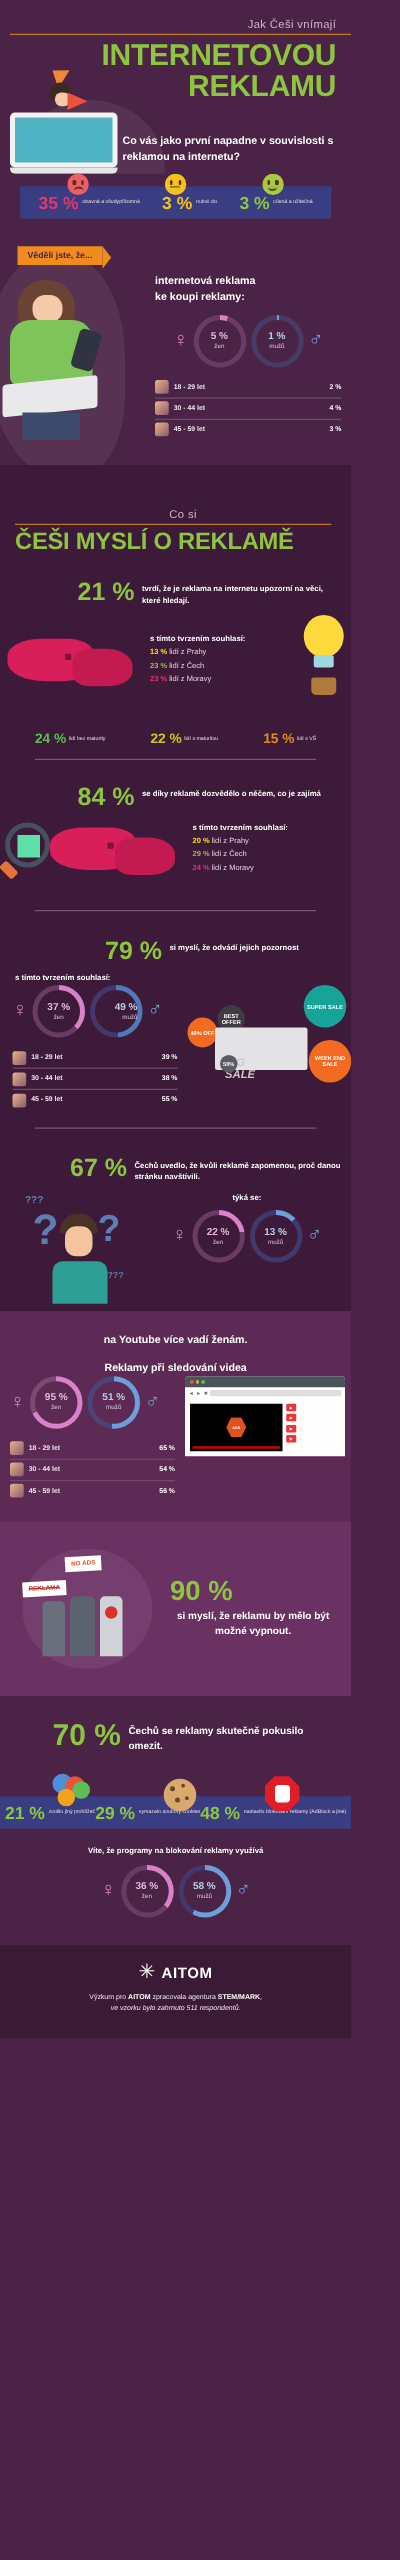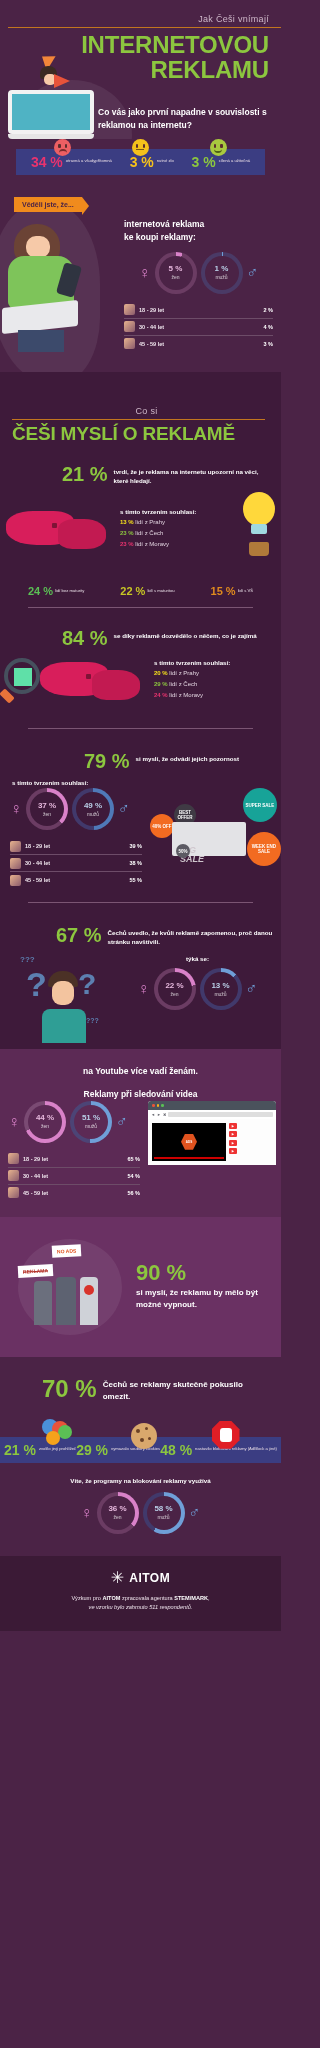--- a/index.html
+++ b/index.html
@@ -119,21 +119,21 @@
   .sidevid { display: flex; flex-direction: column; gap: 2.5px; flex: 1; }
   .sv { display: flex; gap: 2px; align-items: center; }
   .svthumb { width: 8px; height: 6px; background: #e33; border-radius: 1px;
              display:flex;align-items:center;justify-content:center;color:#fff;font-size:3px; }
   .svlines { flex: 1; }
   .svline { height: 1.3px; background: #dcdcdc; margin-bottom: 1px; border-radius: 1px; }
 
   
   .ninety { background: #6a3163; padding: 14px 12px; display: flex; align-items: center; gap: 8px; }
   .ninetynum { font-size: 22px; font-weight: bold; color: #8cc63f; line-height: 1; }
-  .ninetytxt { font-size: 8px; font-weight: bold; line-height: 1.5; margin-top: 3px; }
+  .ninetytxt { font-size: 8px; font-weight: bold; line-height: 1.5; margin-top: 3px; text-align: center; }
 
   
   .bband { background: #3b3d82; display: flex; justify-content: space-around;
            padding: 6px 4px; align-items: center; }
 
   
   .footer { background: #3b1a36; padding: 14px 10px 18px; text-align: center; }
   .logo { display: flex; align-items: center; justify-content: center; gap: 5px; }
   .logotext { font-size: 12px; font-weight: bold; letter-spacing: .5px; }
   .foottxt { font-size: 5.6px; line-height: 1.7; margin-top: 8px; color: #efe4ed; }
@@ -188,21 +188,21 @@
       </div>
       <div class="face" style="background:#a9c93f;">
         <span class="eye l"></span>
           <span class="eye r"></span>
         <span class="mouth" style="border-bottom:2px solid #4e5f18;border-radius:50%/0 0 100% 100%;"></span>
       </div>
     </div>
 
     <div class="band">
       <div class="bandcell">
-        <span class="bandnum" style="color:#e8336e;">34 %</span>
+        <span class="bandnum" style="color:#e8336e;">35 %</span>
         <span class="bandlbl">otravná a všudypřítomná</span>
       </div>
       <div class="bandcell">
         <span class="bandnum" style="color:#f5c21b;">3 %</span>
         <span class="bandlbl">nutné zlo</span>
       </div>
       <div class="bandcell">
         <span class="bandnum" style="color:#8cc63f;">3 %</span>
         <span class="bandlbl">cílená a užitečná</span>
       </div>
@@ -395,21 +395,21 @@
       <div style="width:148px;flex:none;">
         <div class="donuts" style="justify-content:flex-start;padding-left:10px;">
           <span class="gsym f">♀</span>
           <div class="donut" style="background:conic-gradient(#d982c9 0% 37%, #6b3c63 37% 100%);">
             <div style="width:34px;height:34px;border-radius:50%;background:#3e1a3a;display:flex;flex-direction:column;align-items:center;justify-content:center;">
               <span class="v" style="color:#e7b9de;">37 %</span>
               <span class="s">žen</span>
             </div>
           </div>
           <div class="donut" style="background:conic-gradient(#4f79b8 0% 49%, #41396b 49% 100%);">
-            <div style="width:34px;height:34px;border-radius:50%;background:#3e1a3a;display:flex;flex-direction:column;align-items:center;justify-content:center;">
+            <div style="width:34px;height:34px;border-radius:50%;background:#3e1a3a;display:flex;flex-direction:column;align-items:flex-end;justify-content:center;">
               <span class="v" style="color:#b9cfe7;">49 %</span>
               <span class="s">mužů</span>
             </div>
           </div>
           <span class="gsym m">♂</span>
         </div>
 
         <div class="ages" style="margin:8px 6px 0 10px;">
           <div class="agerow">
             <span class="avatar"></span>
@@ -486,21 +486,21 @@
       <div class="qtext" style="margin-bottom:10px;">na Youtube více vadí ženám.</div>
       <div class="qtext">Reklamy při sledování videa</div>
     </div>
 
     <div style="display:flex;align-items:flex-start;gap:2px;">
       <div style="width:146px;flex:none;">
         <div class="donuts" style="justify-content:flex-start;padding-left:8px;">
           <span class="gsym f">♀</span>
           <div class="donut" style="background:conic-gradient(#d982c9 0% 68%, #7a4a73 68% 100%);">
             <div style="width:34px;height:34px;border-radius:50%;background:#5c2a55;display:flex;flex-direction:column;align-items:center;justify-content:center;">
-              <span class="v" style="color:#e7b9de;">44 %</span>
+              <span class="v" style="color:#e7b9de;">95 %</span>
               <span class="s">žen</span>
             </div>
           </div>
           <div class="donut" style="background:conic-gradient(#6f9fd8 0% 51%, #4c4476 51% 100%);">
             <div style="width:34px;height:34px;border-radius:50%;background:#5c2a55;display:flex;flex-direction:column;align-items:center;justify-content:center;">
               <span class="v" style="color:#b9cfe7;">51 %</span>
               <span class="s">mužů</span>
             </div>
           </div>
           <span class="gsym m">♂</span>

